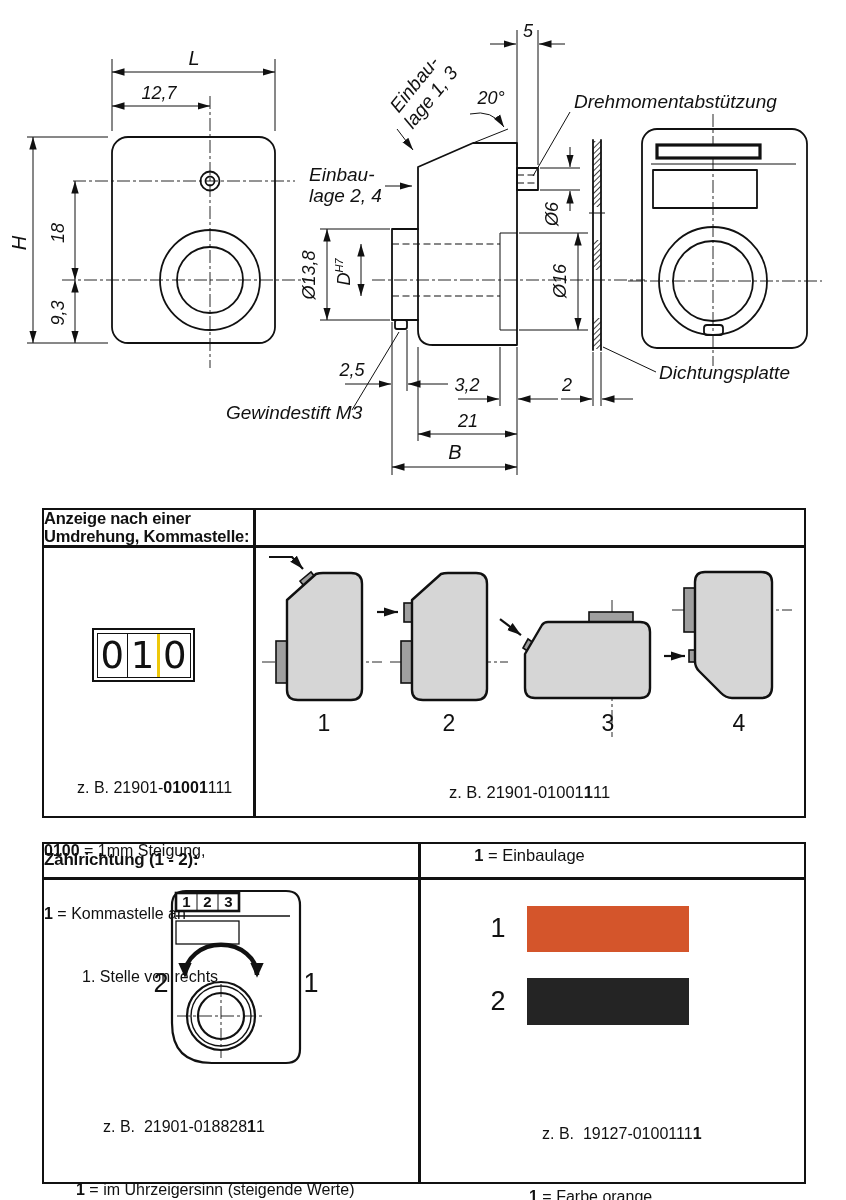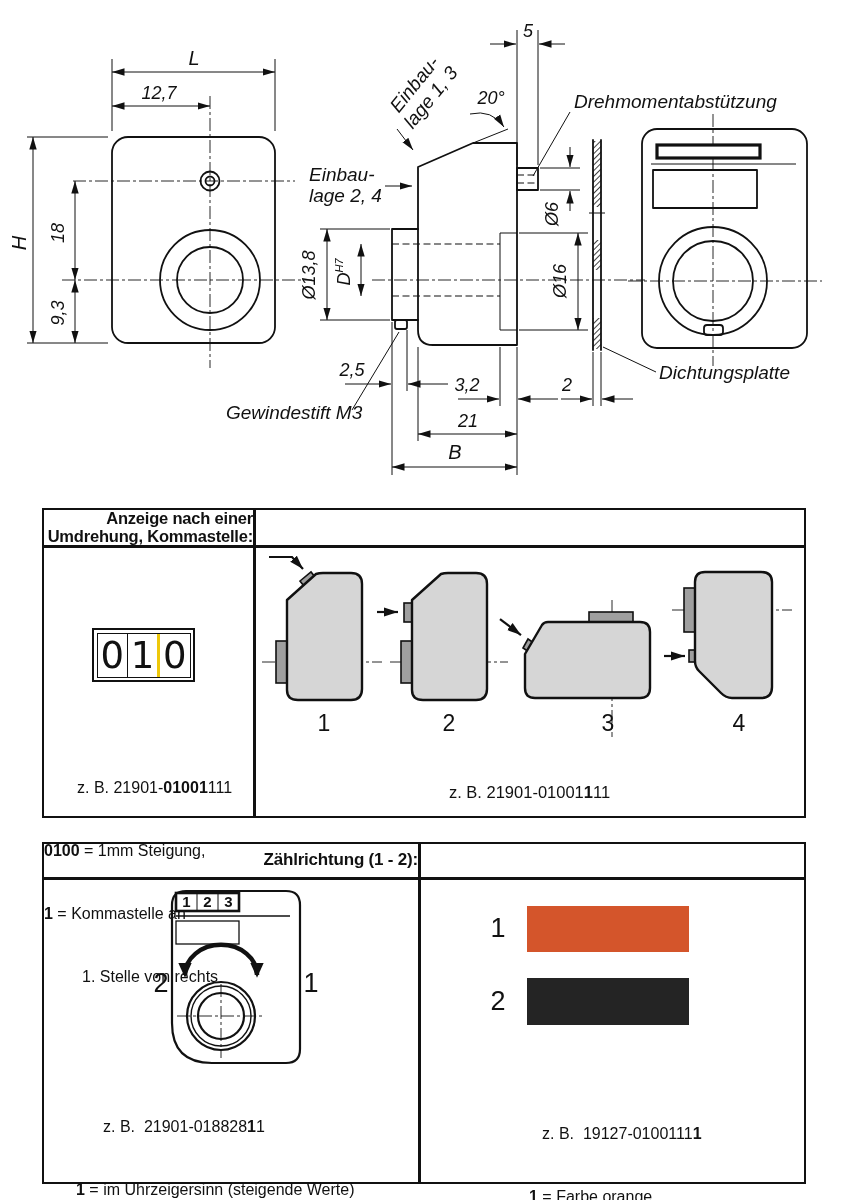--- a/index.html
+++ b/index.html
@@ -25,21 +25,21 @@
   
   .tblborder{position:absolute;border:2.5px solid #111;box-sizing:border-box;}
   #t1{left:42px;top:508px;width:764px;height:310px;}
   #t2{left:42px;top:842px;width:764px;height:342px;}
   .vline{position:absolute;width:2.5px;background:#111;}
   .hline{position:absolute;height:2.5px;background:#111;}
   #t1v{left:253px;top:508px;height:310px;}
   #t1h{left:42px;top:545px;width:764px;}
   #t2v{left:418px;top:842px;height:342px;}
   #t2h{left:42px;top:877px;width:764px;}
-  .hdr{position:absolute;font:bold 16.5px/17.5px "Liberation Sans",sans-serif;color:#111;text-align:right;letter-spacing:-0.2px;}
+  .hdr{position:absolute;font:bold 16.5px/17.5px "Liberation Sans",sans-serif;color:#111;text-align:left;letter-spacing:-0.2px;}
   #t1hdr1{left:44px;top:510px;width:209px;}
   #t1hdr2{left:255px;top:518px;width:549px;font-size:17px;}
   #t2hdr1{left:44px;top:851px;width:374px;font-size:17px;}
   #t2hdr2{left:420px;top:851px;width:384px;font-size:17px;}
   
   .counter{position:absolute;left:92px;top:628px;width:103px;height:54px;border:2.5px solid #111;
            box-sizing:border-box;padding:2.5px;background:#fff;}
   .c-in{display:flex;height:100%;border:1.5px solid #111;box-sizing:border-box;}
   .c-cell{flex:1;display:flex;align-items:center;justify-content:center;
           font:400 37px/1 "DejaVu Sans",sans-serif;color:#111;}
@@ -240,20 +240,21 @@
       <rect class="tab" x="684" y="588" width="11" height="44"></rect>
       <rect class="tab" x="689" y="650" width="7" height="12"></rect>
       <path class="body" d="M695,661 L695,582 Q695,572 705,572 L761,572 Q772,572 772,582 L772,687 Q772,698 761,698 L732,698 Q726,698 721,693 L699,671 Q695,667 695,661 Z"></path>
       <path class="arr2" d="M664,656 H685" marker-end="url(#arw2)"></path>
       <text class="num" x="739" y="731">4</text>
     </g>
   </svg>
 
   <div class="txt" id="t1c2txt">
     <div><span>z. B. 21901-01001</span><b>1</b><span>11</span></div>
+    <div><b>1</b><span> = Einbaulage</span></div>
   </div>
 
   <div class="tblborder" id="t2"></div>
   <div class="vline" id="t2v"></div>
   <div class="hline" id="t2h"></div>
 
   <div class="hdr" id="t2hdr1">Zählrichtung (1 - 2):</div>
 
   <svg style="left:43px;top:882px" width="375" height="185" viewBox="43 882 375 185">
     <defs>

